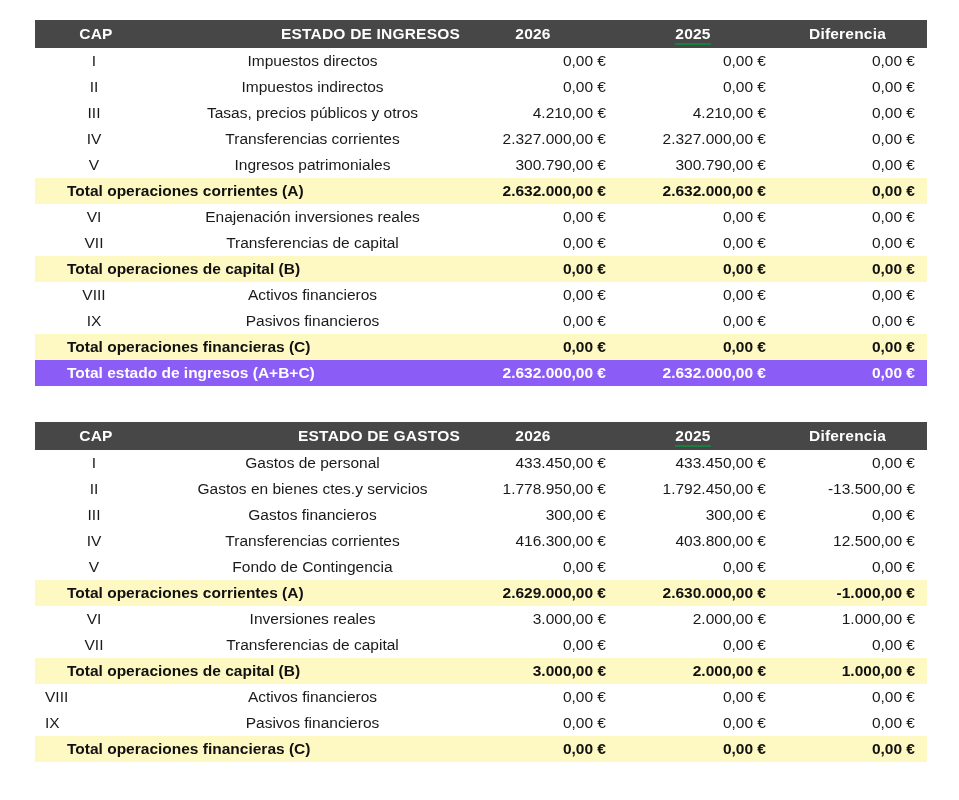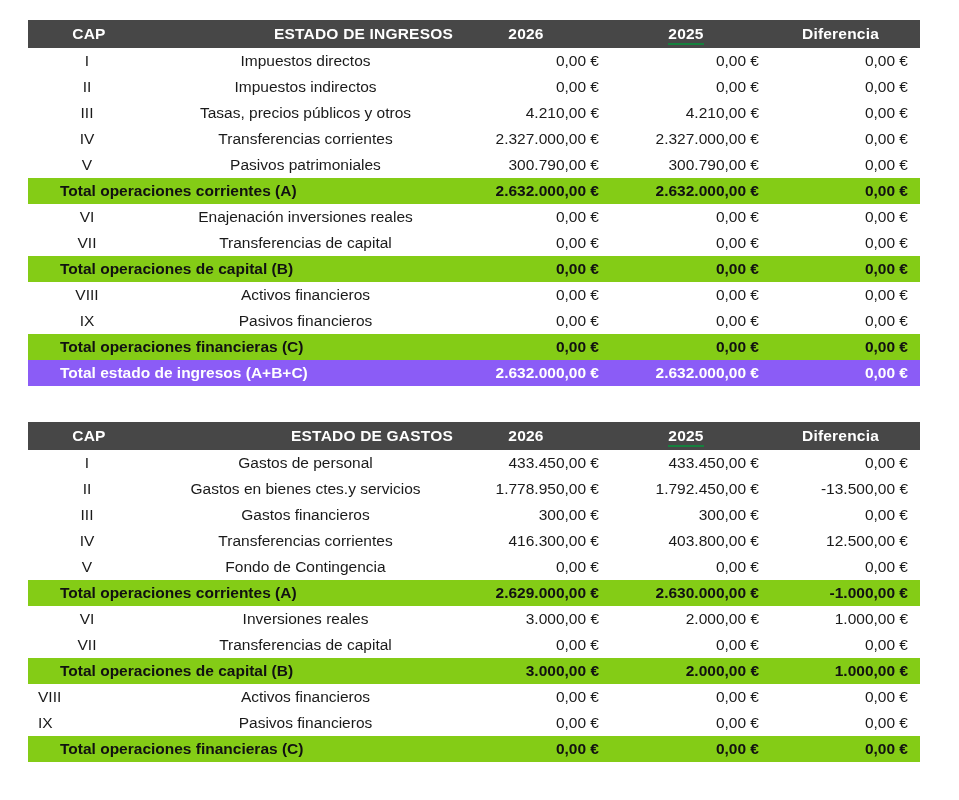--- a/index.html
+++ b/index.html
@@ -13,21 +13,21 @@
     height: 800px;
     font-family: "Liberation Sans", "DejaVu Sans", sans-serif;
     color: #1a1a1a;
     overflow: hidden;
   }
 
   .page {
     width: 959px;
     height: 800px;
     box-sizing: border-box;
-    padding: 20px 34px 0 28px;
+    padding: 20px 34px 0 35px;
     display: flex;
     flex-direction: column;
   }
 
   .budget-table {
     width: 892px;
     border-collapse: collapse;
     table-layout: fixed;
     font-size: 15.5px;
   }
@@ -94,21 +94,21 @@
     text-align: right;
     padding-right: 14px;
   }
   td.c-diff {
     text-align: right;
     padding-right: 12px;
   }
 
   
   tr.subtotal {
-    background: #84cc16;
+    background: #fef9c3;
   }
   tr.subtotal td {
     font-weight: bold;
     color: #111111;
   }
   tr.subtotal td.c-label {
     text-align: left;
     padding-left: 32px;
   }
 
@@ -171,21 +171,21 @@
         </tr>
         <tr>
           <td class="c-cap">IV</td>
           <td class="c-desc">Transferencias corrientes</td>
           <td class="c-num">2.327.000,00 €</td>
           <td class="c-num">2.327.000,00 €</td>
           <td class="c-diff">0,00 €</td>
         </tr>
         <tr>
           <td class="c-cap">V</td>
-          <td class="c-desc">Pasivos patrimoniales</td>
+          <td class="c-desc">Ingresos patrimoniales</td>
           <td class="c-num">300.790,00 €</td>
           <td class="c-num">300.790,00 €</td>
           <td class="c-diff">0,00 €</td>
         </tr>
         <tr class="subtotal">
           <td class="c-label" colspan="2">Total operaciones corrientes (A)</td>
           <td class="c-num">2.632.000,00 €</td>
           <td class="c-num">2.632.000,00 €</td>
           <td class="c-diff">0,00 €</td>
         </tr>

